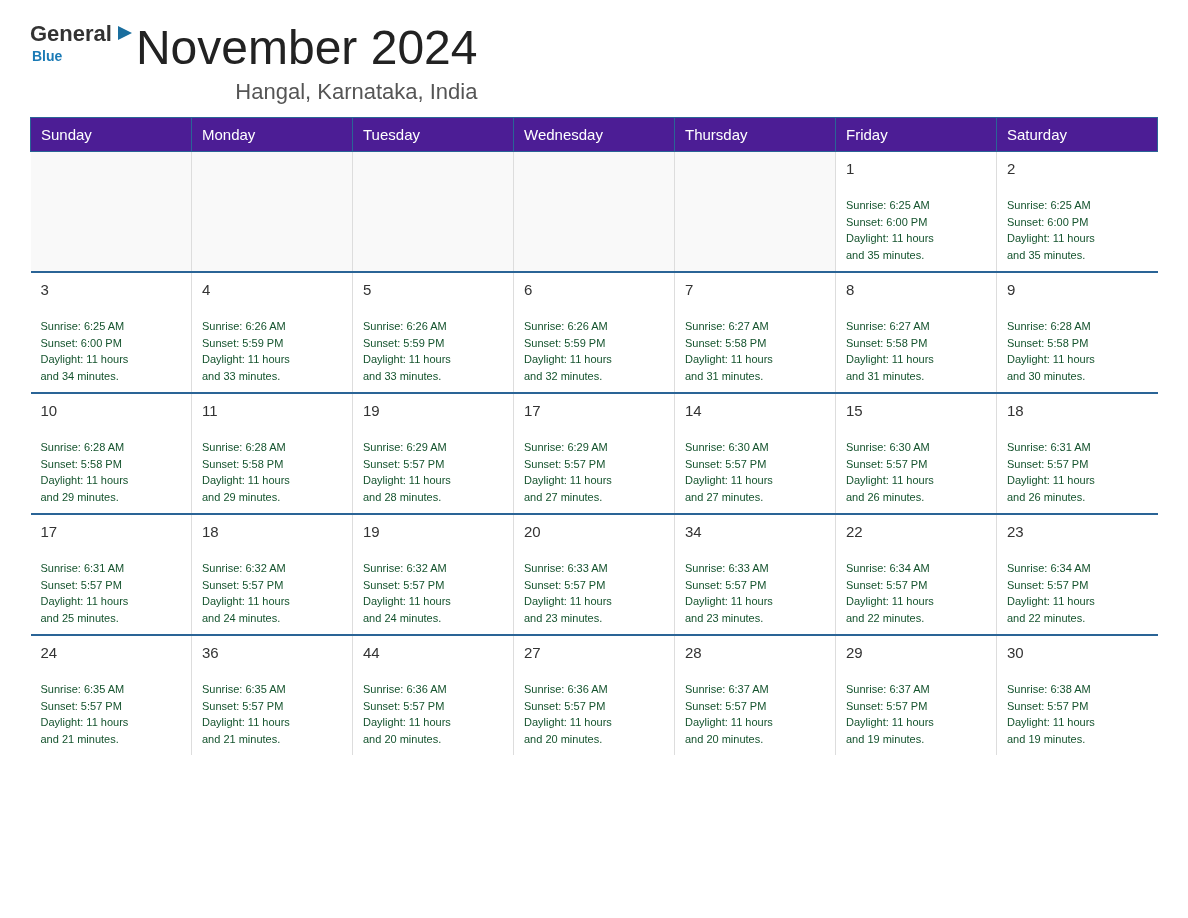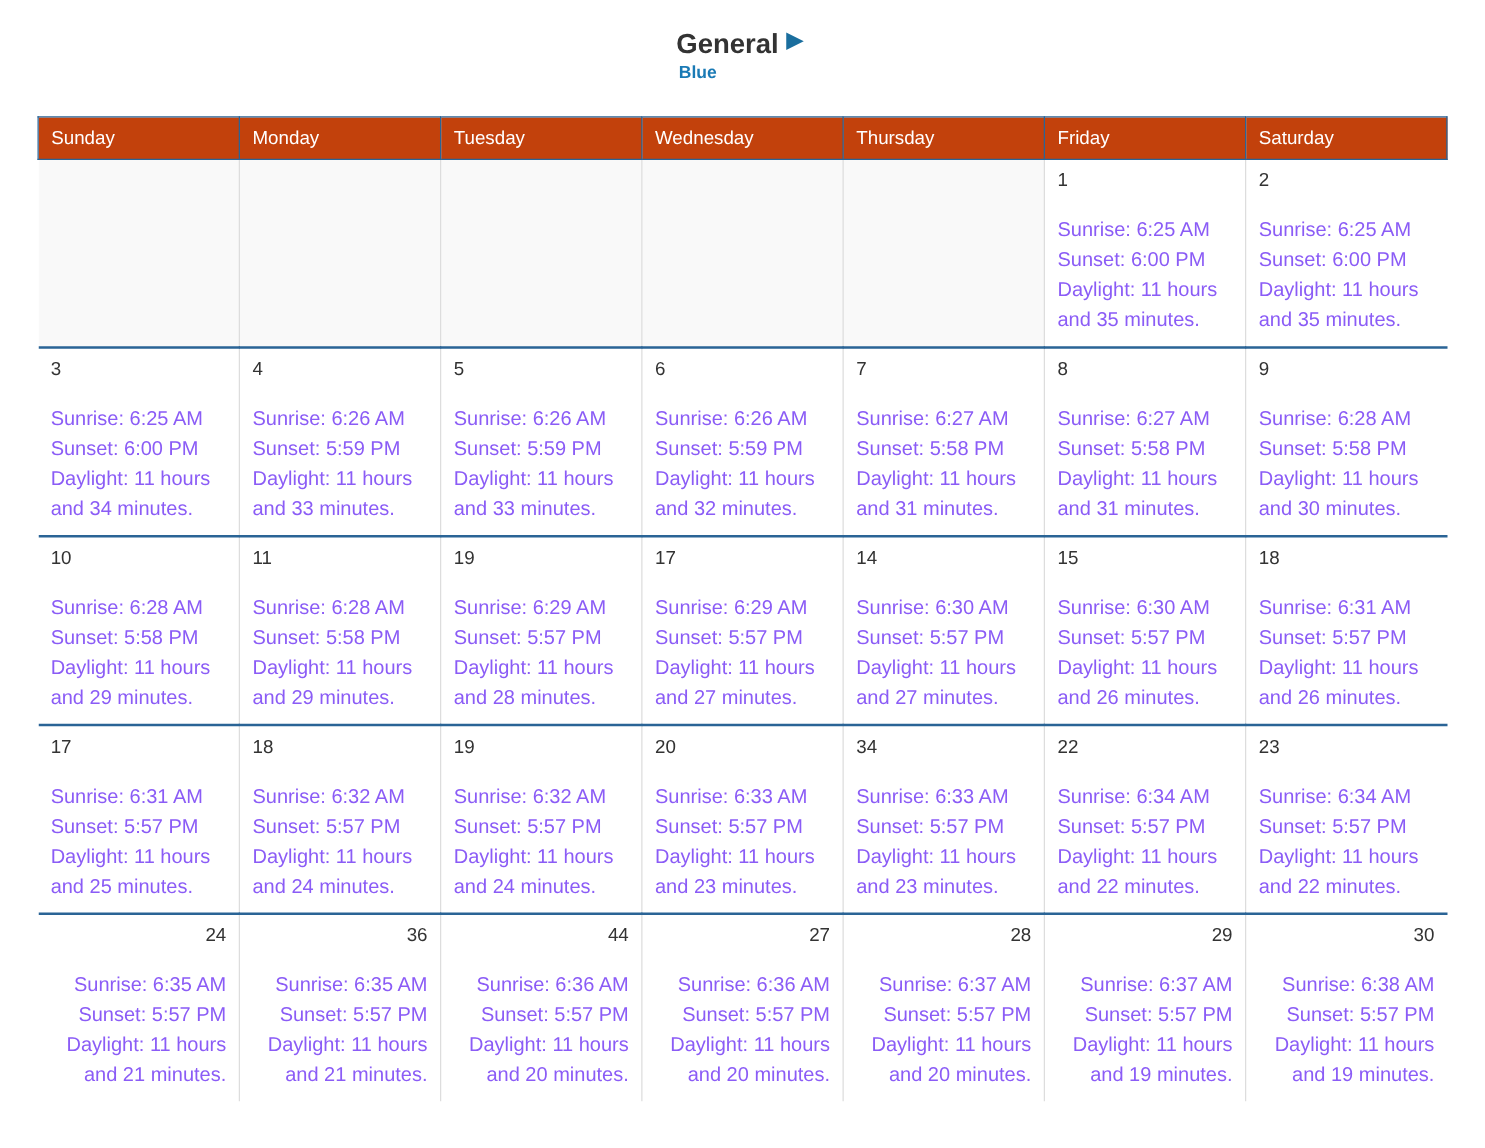--- a/index.html
+++ b/index.html
@@ -5,23 +5,23 @@
     * { margin: 0; padding: 0; box-sizing: border-box; }
     body {
       font-family: Arial, sans-serif;
       background: #fff;
       width: 1188px;
       min-height: 918px;
       padding: 20px 30px;
     }
     .header {
       display: flex;
-      justify-content: center;
+      justify-content: flex-start;
       align-items: flex-start;
-      margin-bottom: 28px;
+      margin-bottom: 12px;
     }
     .logo {
       display: flex;
       align-items: center;
     }
     .logo-text {
       font-size: 22px;
       font-weight: bold;
       color: #333;
     }
@@ -51,21 +51,21 @@
     .calendar-subtitle {
       font-size: 22px;
       color: #555;
       margin-top: 4px;
     }
     table {
       width: 100%;
       border-collapse: collapse;
     }
     thead tr {
-      background-color: #c2410c;
+      background-color: #4c1d95;
     }
     thead th {
       color: #fff;
       font-size: 15px;
       font-weight: normal;
       padding: 8px 10px;
       text-align: left;
       border: 1px solid #2a6496;
     }
     tbody tr {
@@ -86,28 +86,27 @@
       border-right: none;
     }
     .day-number {
       font-size: 15px;
       font-weight: normal;
       color: #333;
       display: block;
       margin-bottom: 4px;
     }
     .day-info {
-      font-size: 16px;
-      color: #8b5cf6;
+      font-size: 11px;
+      color: #14532d;
       line-height: 1.5;
       margin-top: 20px;
     }
     tbody tr:last-child {
       border-bottom: none;
-      text-align: right;
     }
     tbody td.empty {
       background: #f9f9f9;
     }
   </style>
 </head>
 <body>
 
 <div class="header">
   <div class="logo">
@@ -116,20 +115,24 @@
         <span class="logo-text">General</span>
         <div style="display:inline-block; margin-left:2px; margin-top:2px;">
           <svg width="22" height="22" viewBox="0 0 22 22">
             <polygon points="4,4 18,11 4,18" fill="#1a6e9e"></polygon>
           </svg>
         </div>
       </div>
       <div class="logo-line2">Blue</div>
     </div>
   </div>
+  <div class="title-section">
+    <div class="calendar-title">November 2024</div>
+    <div class="calendar-subtitle">Hangal, Karnataka, India</div>
+  </div>
 </div>
 
 <table>
   <thead>
     <tr>
     <th>Sunday</th>
         <th>Monday</th>
         <th>Tuesday</th>
         <th>Wednesday</th>
         <th>Thursday</th>

